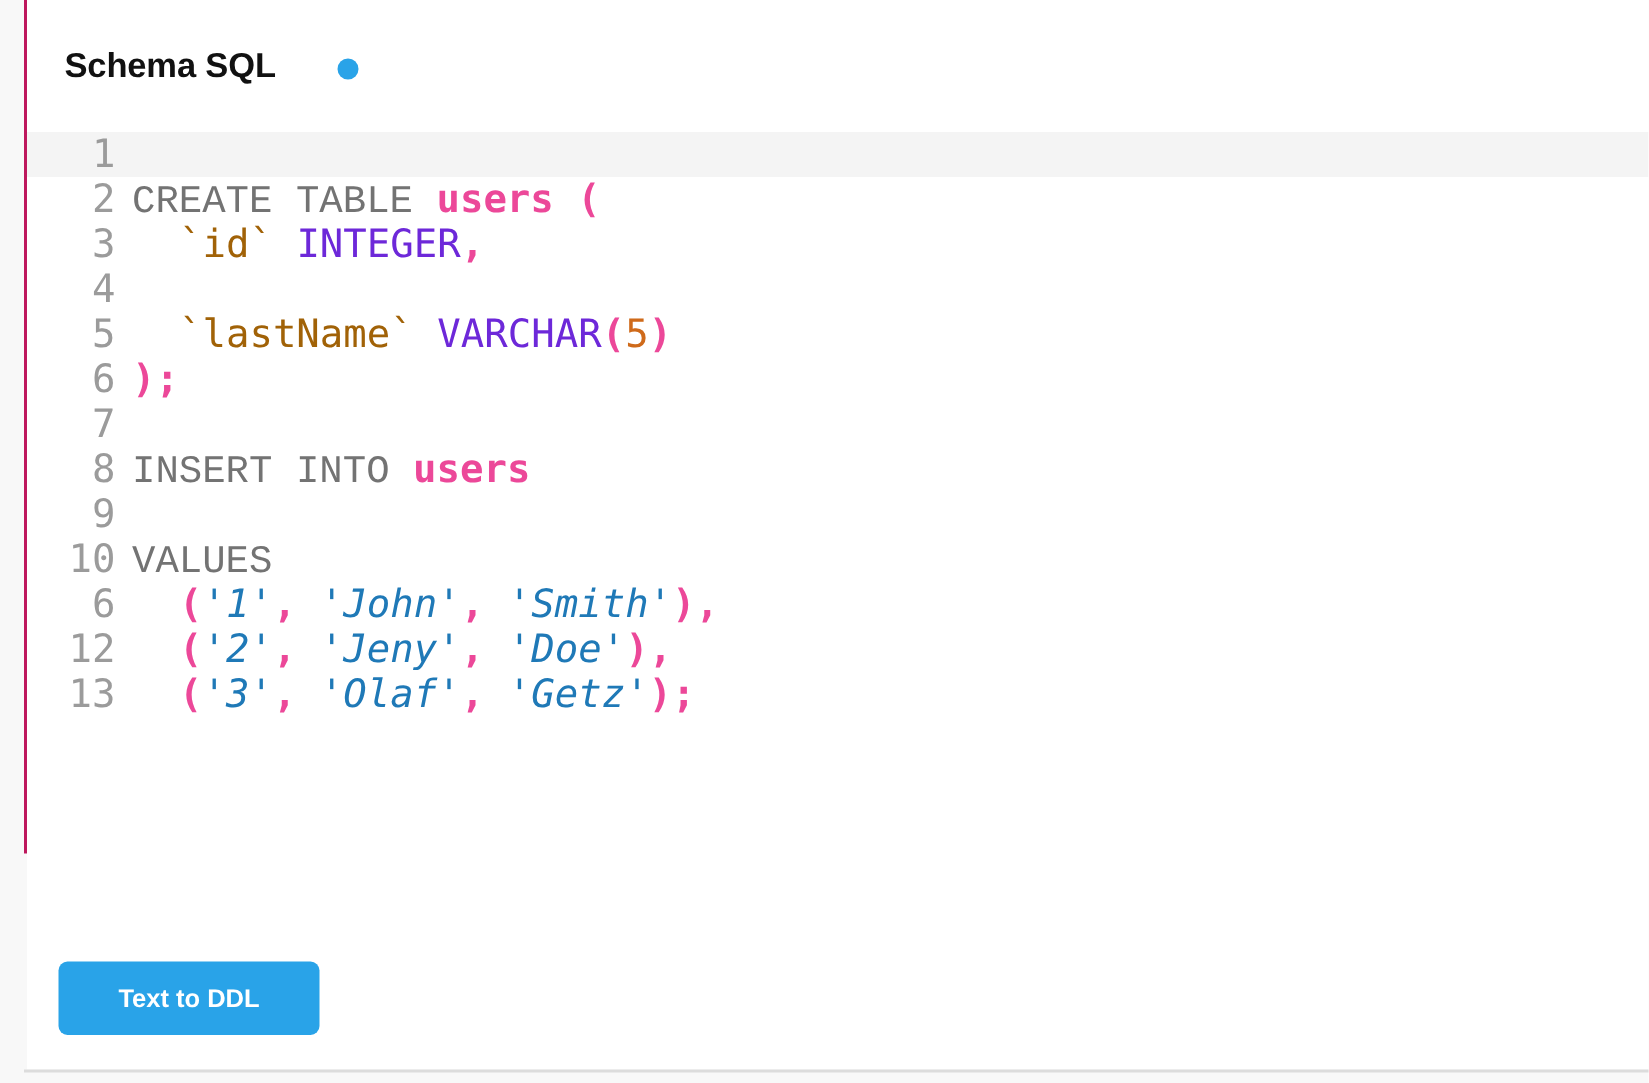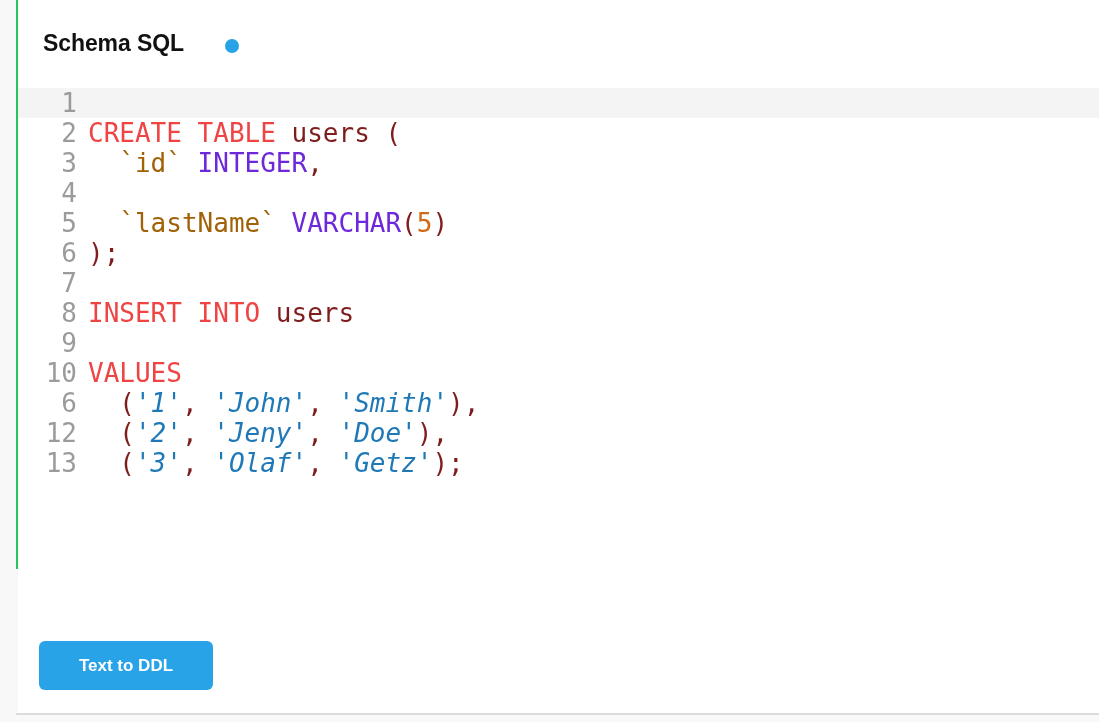--- a/index.html
+++ b/index.html
@@ -32,21 +32,21 @@
     height: 2px;
     background: #dcdcdc;
   }
   #panel {
     position: absolute;
     left: 16px;
     top: 0;
     width: 1083px;
     height: 569px;
     background: #ffffff;
-    border-left: 2px solid #22c55e;
+    border-left: 2px solid #be185d;
     box-sizing: border-box;
   }
 
   
   #panel-header {
     position: absolute;
     left: 0; top: 0;
     width: 1081px;
     height: 88px;
     background: #ffffff;
@@ -107,26 +107,26 @@
     position: absolute;
     left: 70px;
     top: 0;
     color: #333333;
     font-family: "DejaVu Sans Mono", monospace;
     font-size: 26px;
     white-space: pre;
   }
 
   
-  .tok-kw    { color: #ef4444; }
+  .tok-kw    { color: #737373; font-family: Liberation Mono, monospace; }
   .tok-ident { color: #a16207; }
   .tok-type  { color: #6d28d9; }
   .tok-num   { color: #cf6a1a; }
   .tok-str   { color: #1f79b7; font-style: italic; }
-  .tok-plain { color: #7f1d1d; }
+  .tok-plain { color: #ec4899; font-weight: bold; }
 
   
   #editor-footer {
     position: absolute;
     left: 0;
     top: 628px;
     width: 1081px;
     height: 85px;
     background: #ffffff;
   }

